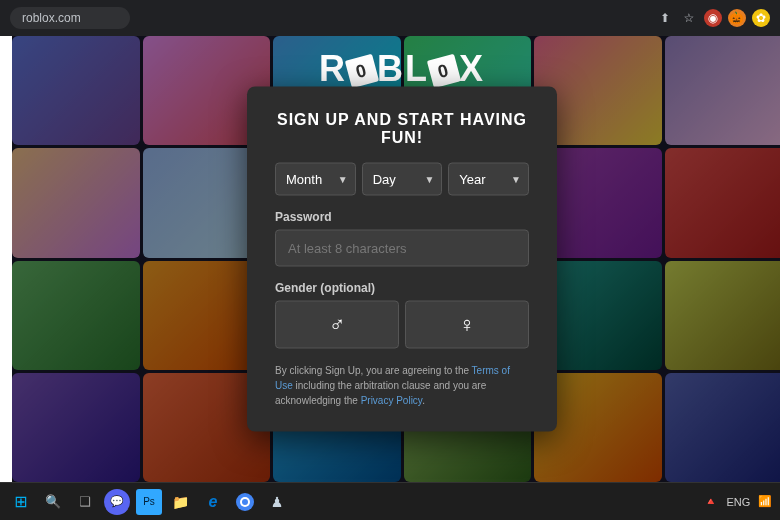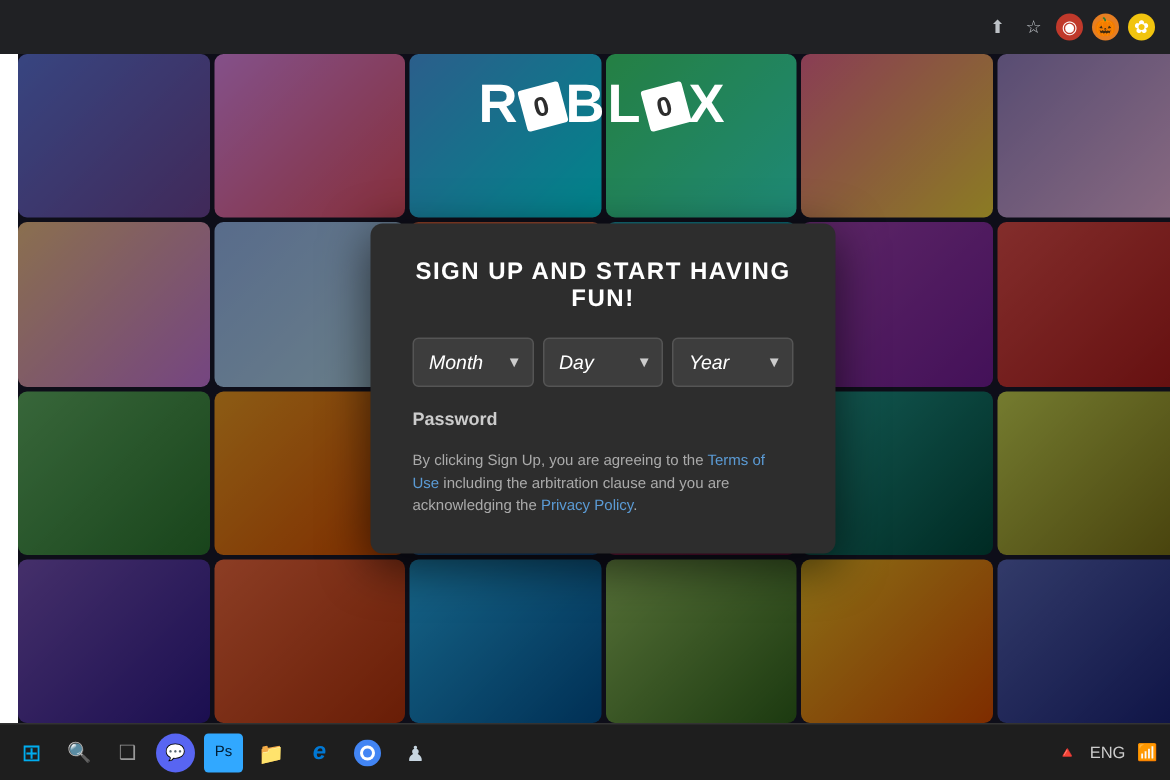--- a/index.html
+++ b/index.html
@@ -179,21 +179,20 @@
       border: 1px solid #555;
       border-radius: 4px;
       color: white;
       padding: 8px 10px;
       font-size: 13px;
       display: flex;
       align-items: center;
       justify-content: space-between;
       cursor: pointer;
       appearance: none;
-      font-style: italic;
     }
     .select-wrapper {
       flex: 1;
       position: relative;
     }
     .select-wrapper select {
       width: 100%;
       background: #3d3d3d;
       border: 1px solid #555;
       border-radius: 4px;
@@ -292,20 +291,21 @@
       align-items: center;
       gap: 8px;
       color: #ccc;
       font-size: 11px;
     }
   </style>
 </head>
 <body>
 
 <div class="browser-bar">
+  <div class="browser-url">roblox.com</div>
   <div class="browser-icons">
     <div class="browser-icon">⬆</div>
     <div class="browser-icon">☆</div>
     <div class="browser-icon red">◉</div>
     <div class="browser-icon orange">🎃</div>
     <div class="browser-icon yellow">✿</div>
   </div>
 </div>
 
 <div class="main-area">
@@ -370,22 +370,34 @@
           <span class="select-arrow">▼</span>
         </div>
       </div>
     </div>
 
     <div class="field-group">
     </div>
 
     <div class="field-group">
       <div class="field-label">Password</div>
+      <input type="password" class="text-input" placeholder="At least 8 characters" style="">
     </div>
 
+    <div class="field-group">
+      <div class="field-label">Gender (optional)</div>
+      <div class="gender-row">
+        <button class="gender-btn">
+          <span style="font-size:22px;">♂</span>
+        </button>
+        <button class="gender-btn">
+          <span style="font-size:22px;">♀</span>
+        </button>
+      </div>
+    </div>
 
     <div class="terms-text">
       <span>By clicking Sign Up, you are agreeing to the </span><a href="#">Terms of Use</a><span> including the arbitration clause and you are acknowledging the </span><a href="#">Privacy Policy</a><span>.</span>
     </div>
   </div>
 </div>
 
 <div class="taskbar">
   <div class="taskbar-icon windows">⊞</div>
   <div class="taskbar-icon" style="font-size:13px; color:#999;">🔍</div>

